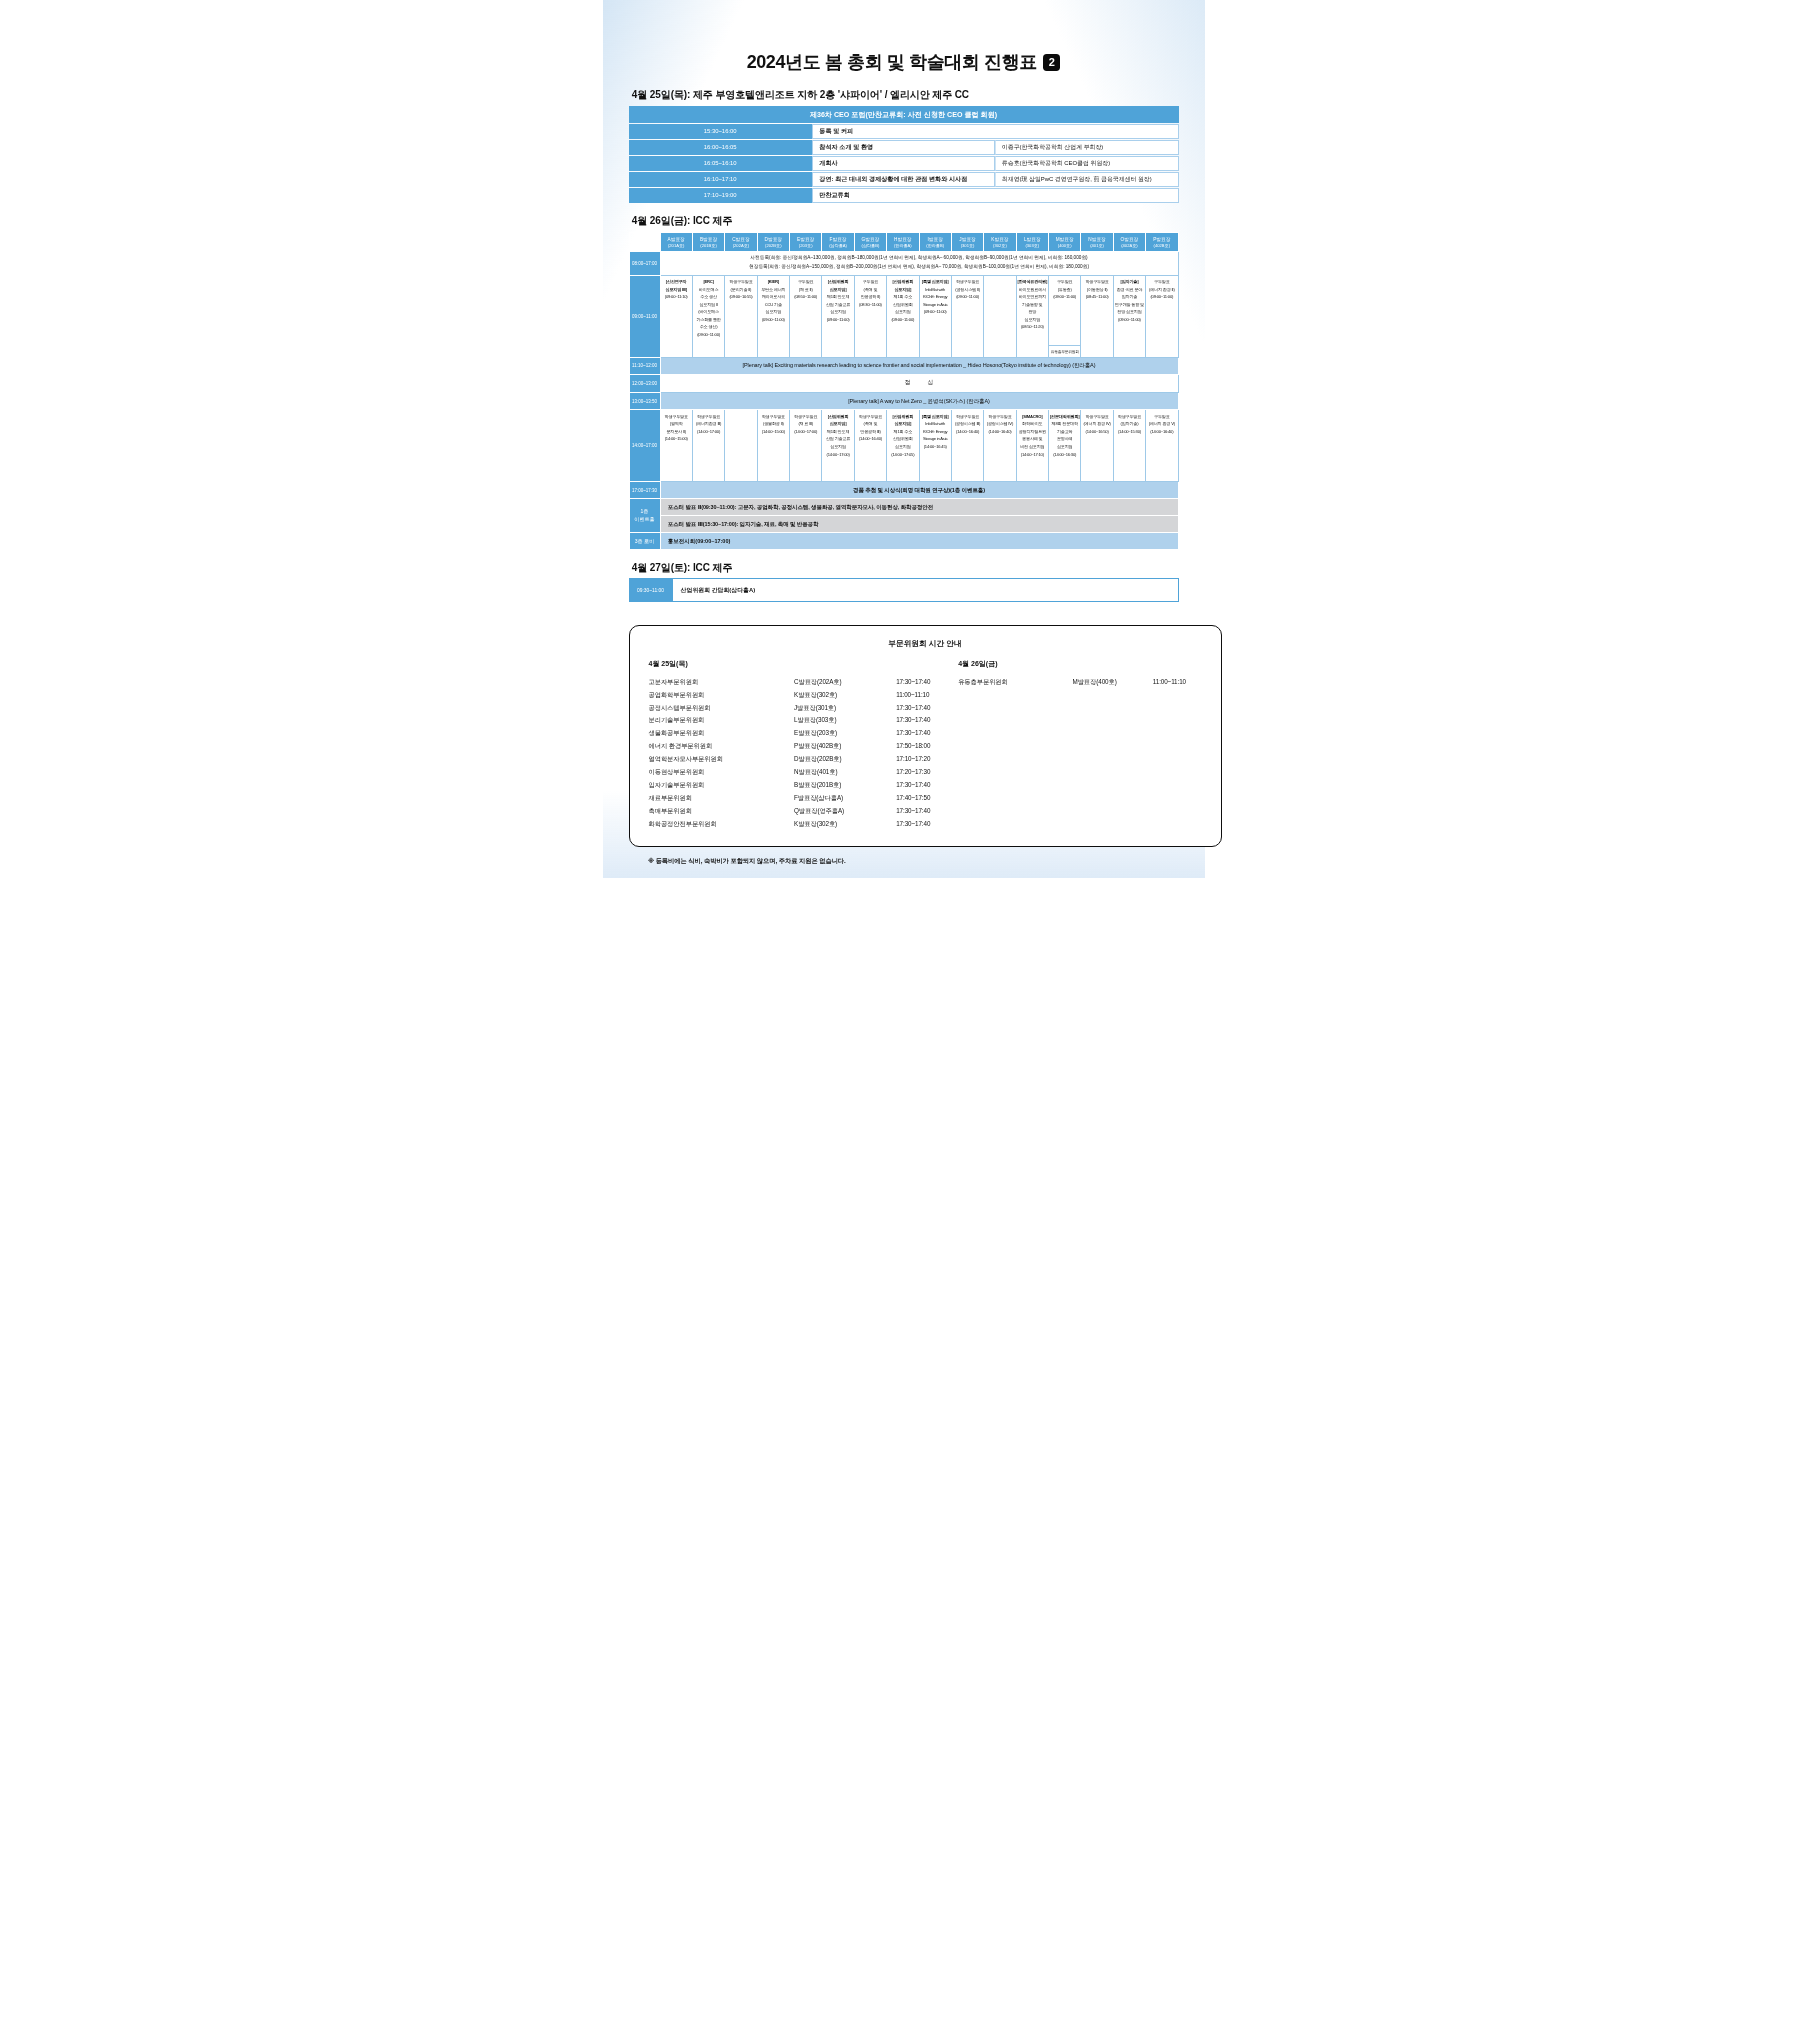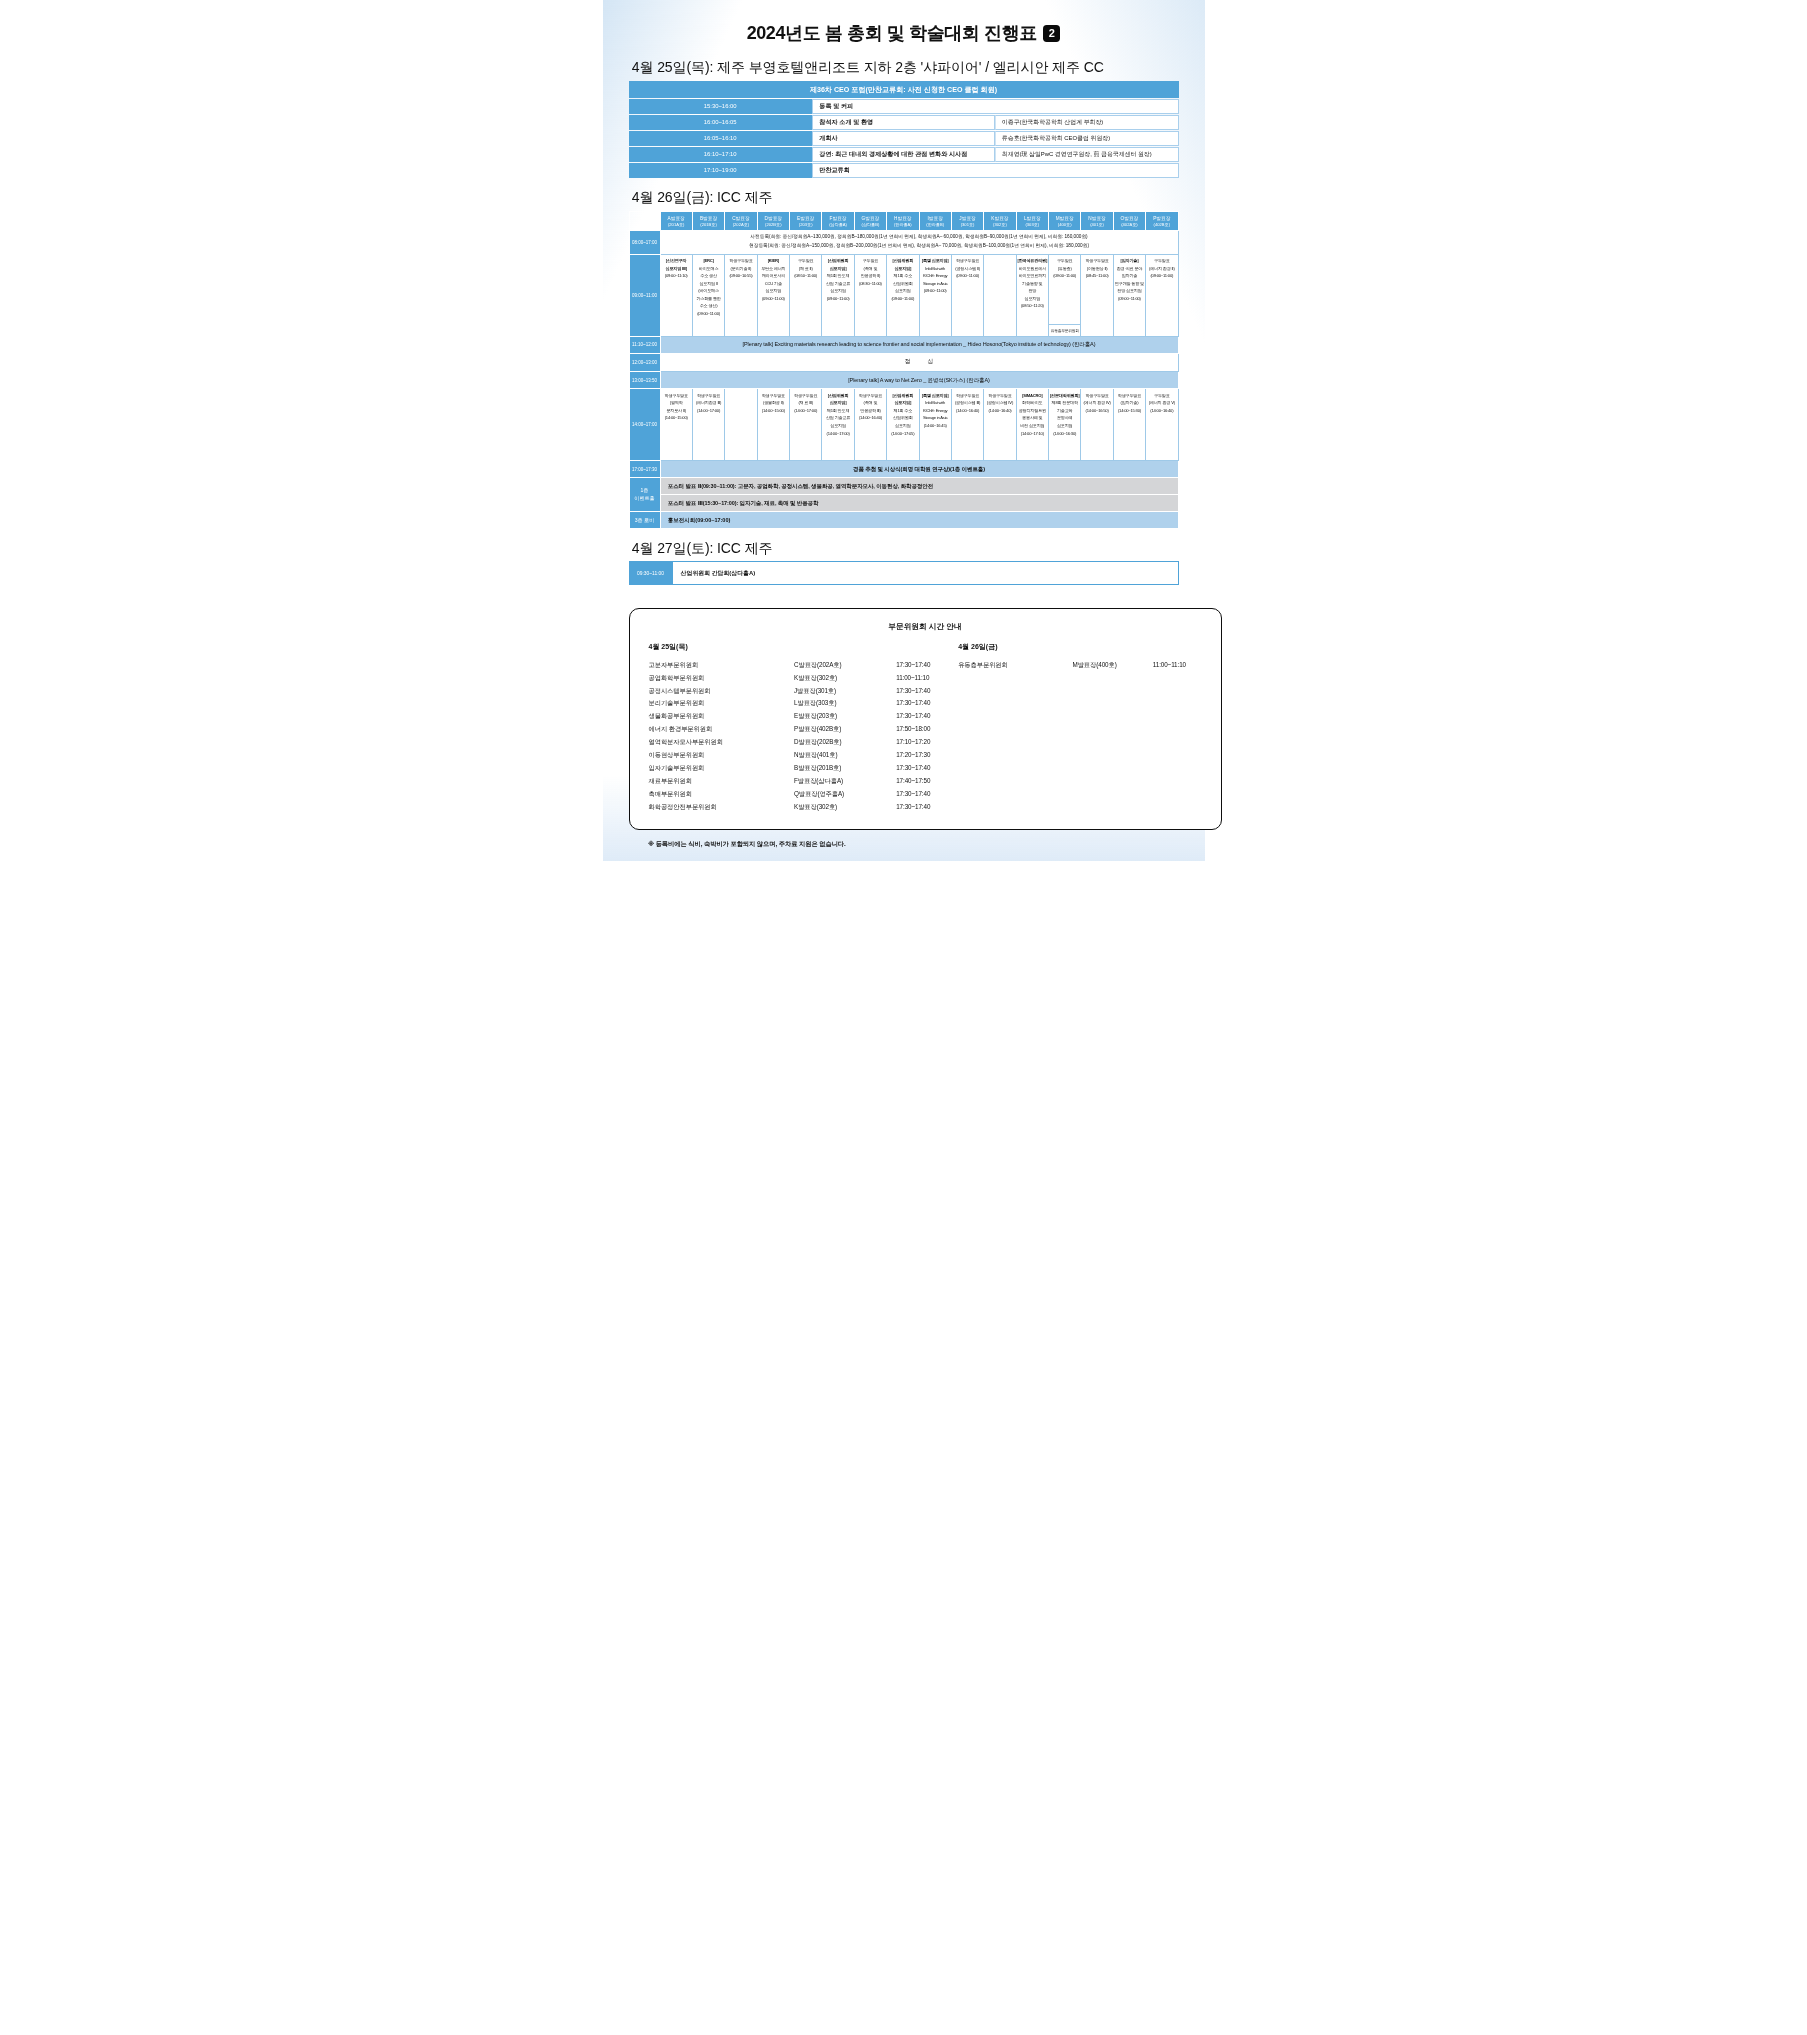--- a/index.html
+++ b/index.html
@@ -10,28 +10,28 @@
   .page {
     width:602px; min-height:785px; margin:0 auto; position:relative;
     background:
       linear-gradient(115deg, rgba(176,208,236,.55) 0%, rgba(255,255,255,0) 14%),
       linear-gradient(245deg, rgba(176,208,236,.45) 0%, rgba(255,255,255,0) 16%),
       linear-gradient(0deg, rgba(190,215,240,.5) 0%, rgba(255,255,255,0) 10%),
       #fff;
     padding:21px 26px 12.2px 26px;
   }
   
-  .title-row { display:flex; justify-content:center; align-items:center; gap:6.5px; margin-bottom:14px; }
+  .title-row { display:flex; justify-content:center; align-items:center; gap:6.5px; margin-bottom:14px;margin-top:29px; }
   .title-text { font-size:18px; font-weight:bold; letter-spacing:-0.4px; }
   .badge2 {
     width:17px; height:17px; background:#0b0b0b; color:#fff; border-radius:3.7px;
     display:flex; align-items:center; justify-content:center; font-size:11px; font-weight:bold;
   }
   
-  .sec-head { font-size:14px; font-weight:normal; margin:10.6px 0 3.3px 3.3px; letter-spacing:-0.1px; }
+  .sec-head { font-size:10px; font-weight:bold; margin:10.6px 0 3.3px 3.3px; letter-spacing:-0.1px; }
   
   table.ceo { width:100%; border-collapse:separate; border-spacing:0 1.2px; table-layout:fixed; }
   .ceo th.forum {
     background:#4fa3d8; color:#fff; font-size:7.1px; font-weight:bold; padding:3.3px 1.6px;
   }
   .ceo td { height:15px; vertical-align:middle; }
   .ceo td.ctime { background:#4fa3d8; color:#fff; width:41px; text-align:center; font-size:5.9px; }
   .ceo td.cact  { background:#fff; border:0.4px solid #a9cfec; font-weight:bold; font-size:6.1px; padding-left:6.5px; }
   .ceo td.cper  { background:#fff; border:0.4px solid #a9cfec; border-left:1.2px solid #cfe4f4; font-size:5.9px; padding-left:5.7px; width:44%; }
   

